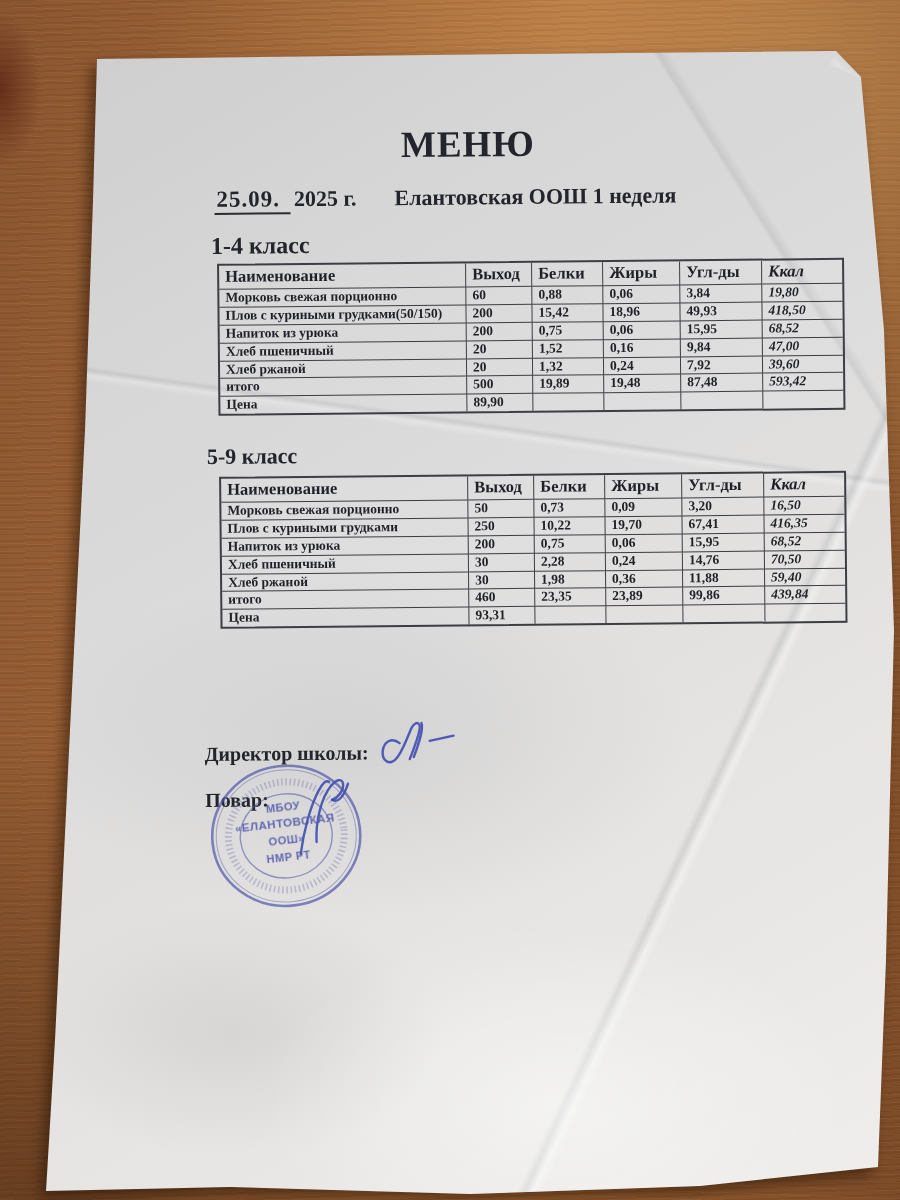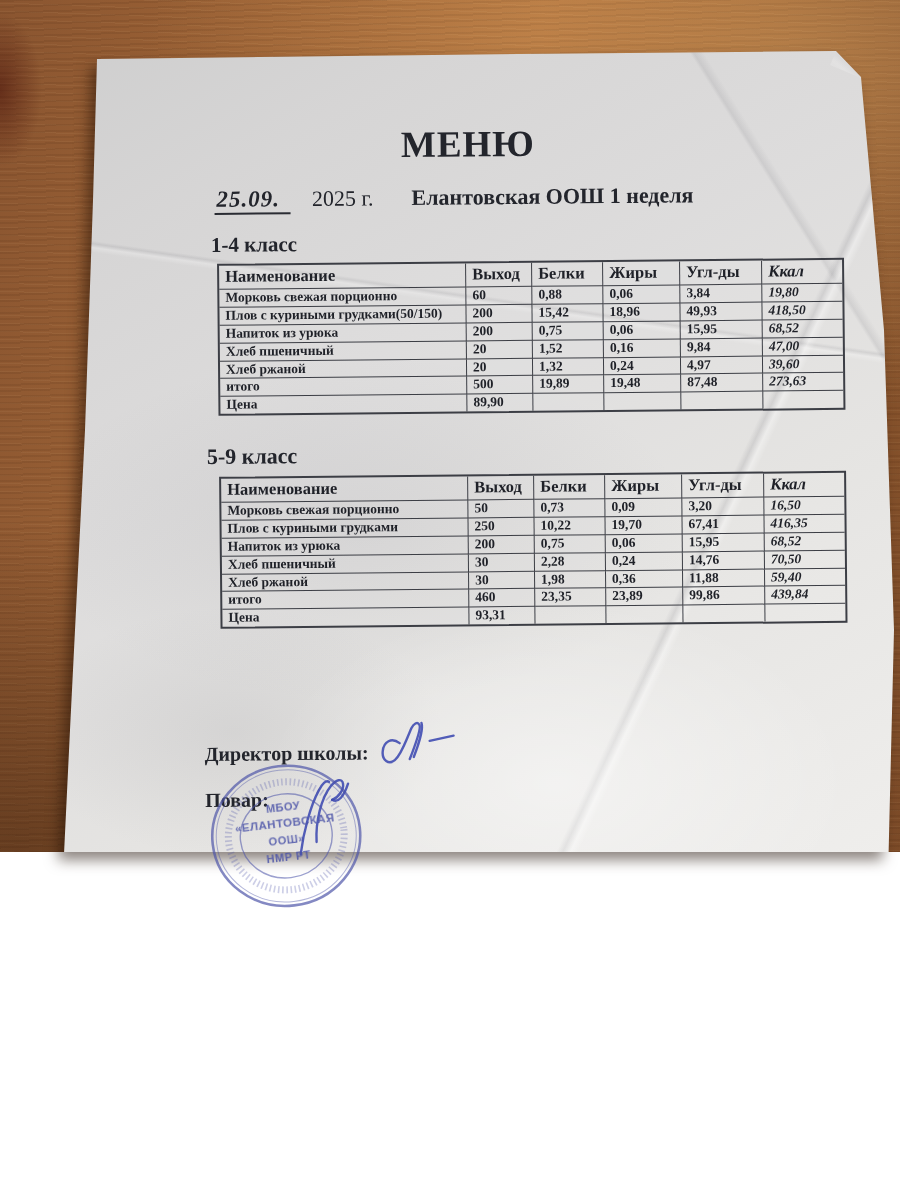--- a/index.html
+++ b/index.html
@@ -1,17 +1,17 @@
 <!DOCTYPE html>
 <html><head>
 <meta charset="utf-8">
 <style>
   html,body{margin:0;padding:0;}
   body{width:900px;height:1200px;overflow:hidden;font-family:"Liberation Serif",serif;}
-  .scene{position:relative;width:900px;height:852px;
+  .scene{position:relative;width:900px;height:1200px;
     background:
       radial-gradient(60px 110px at 0px 90px, rgba(70,15,8,.55), transparent 70%),
       radial-gradient(120% 70% at 88% 6%, rgba(255,205,130,.28), transparent 60%),
       radial-gradient(90% 60% at 2% 100%, rgba(25,8,0,.38), transparent 65%),
       repeating-linear-gradient(178deg, rgba(60,30,10,.10) 0 2px, transparent 2px 6px),
       repeating-linear-gradient(2deg, rgba(255,225,175,.05) 0 1px, transparent 1px 8px),
       linear-gradient(100deg,#8a5530 0%,#a16637 30%,#b0713c 52%,#9c6233 72%,#7c4b28 100%);
   }
   .paper-wrap{position:absolute;inset:0;filter:drop-shadow(-6px 8px 7px rgba(25,10,0,.5));}
   .paper{position:absolute;inset:0;
@@ -26,24 +26,24 @@
     clip-path:polygon(97px 59px,520px 54px,836px 51px,861px 77px,884px 330px,894px 630px,886px 960px,878px 1167px,700px 1186px,470px 1194px,230px 1187px,46px 1191px,55px 1040px,70px 730px,85px 430px,93px 200px);
   }
   .fold{position:absolute;left:828px;top:49px;width:40px;height:34px;
     background:linear-gradient(220deg, rgba(120,120,128,.35), rgba(255,255,255,.2) 60%, transparent);
     clip-path:polygon(8px 3px,33px 29px,2px 16px);}
   .content{position:absolute;left:97px;top:52px;width:752px;height:1140px;
     transform:rotate(-0.55deg);transform-origin:0 0;color:#23252c;}
   .abs{position:absolute;}
   .doc-title{left:0;top:74px;width:740px;text-align:center;font-size:37px;font-weight:bold;letter-spacing:1px;}
   .date-line{left:116px;top:136px;font-size:22px;white-space:nowrap;}
-  .hand-date{font-style:italic;font-weight:bold;font-size:23px;border-bottom:2px solid #2a2c33;padding:0 10px 1px 2px;letter-spacing:1px;}
-  .date-year{font-weight:normal;margin-left:22px;}
+  .hand-date{font-weight:bold;font-size:23px;border-bottom:2px solid #2a2c33;padding:0 10px 1px 2px;letter-spacing:1px;}
+  .date-year{font-weight:bold;margin-left:4px;}
   .school-week{font-weight:bold;margin-left:38px;}
-  .section-heading{font-size:21px;font-weight:bold;}
+  .section-heading{font-size:24px;font-weight:bold;}
   .menu-table{border:2px solid #3c3e45;background:rgba(255,255,255,.06);}
   .tr{display:grid;grid-template-columns:247px 66px 71px 77px 82px 80px;}
   .td{border-right:1.6px solid #3c3e45;border-bottom:1.6px solid #3c3e45;
       padding:1px 4px 1px 6px;font-weight:bold;font-size:13.5px;line-height:1.1;
       min-height:14px;display:flex;align-items:center;color:#1f2128;}
   .td:last-child{border-right:none;font-style:italic;}
   .tr:last-child .td{border-bottom:none;}
   .thead .td{font-size:16.5px;padding:2px 4px 3px 6px;}
   .sig-label{font-size:20px;font-weight:bold;}
   .sig{stroke:#3c49b0;stroke-width:2.4;fill:none;stroke-linecap:round;opacity:.88;}
@@ -112,30 +112,30 @@
           <div class="td">1,52</div>
           <div class="td">0,16</div>
           <div class="td">9,84</div>
           <div class="td">47,00</div>
         </div>
         <div class="tr tbody">
           <div class="td">Хлеб ржаной</div>
           <div class="td">20</div>
           <div class="td">1,32</div>
           <div class="td">0,24</div>
-          <div class="td">4,97</div>
+          <div class="td">7,92</div>
           <div class="td">39,60</div>
         </div>
         <div class="tr tbody">
           <div class="td">итого</div>
           <div class="td">500</div>
           <div class="td">19,89</div>
           <div class="td">19,48</div>
           <div class="td">87,48</div>
-          <div class="td">273,63</div>
+          <div class="td">593,42</div>
         </div>
         <div class="tr tbody">
           <div class="td">Цена</div>
           <div class="td">89,90</div>
           <div class="td"></div>
           <div class="td"></div>
           <div class="td"></div>
           <div class="td"></div>
         </div>
       </div>

